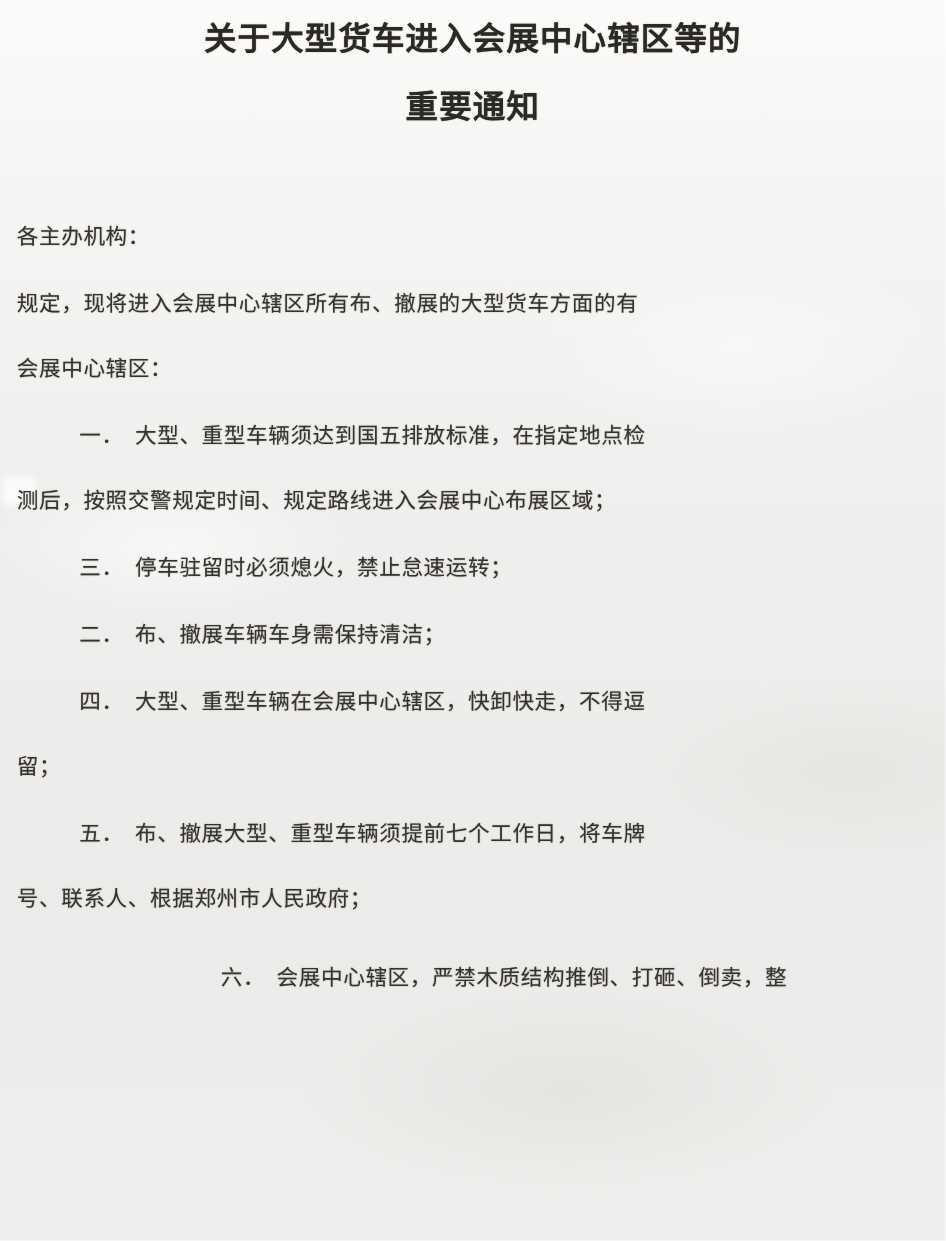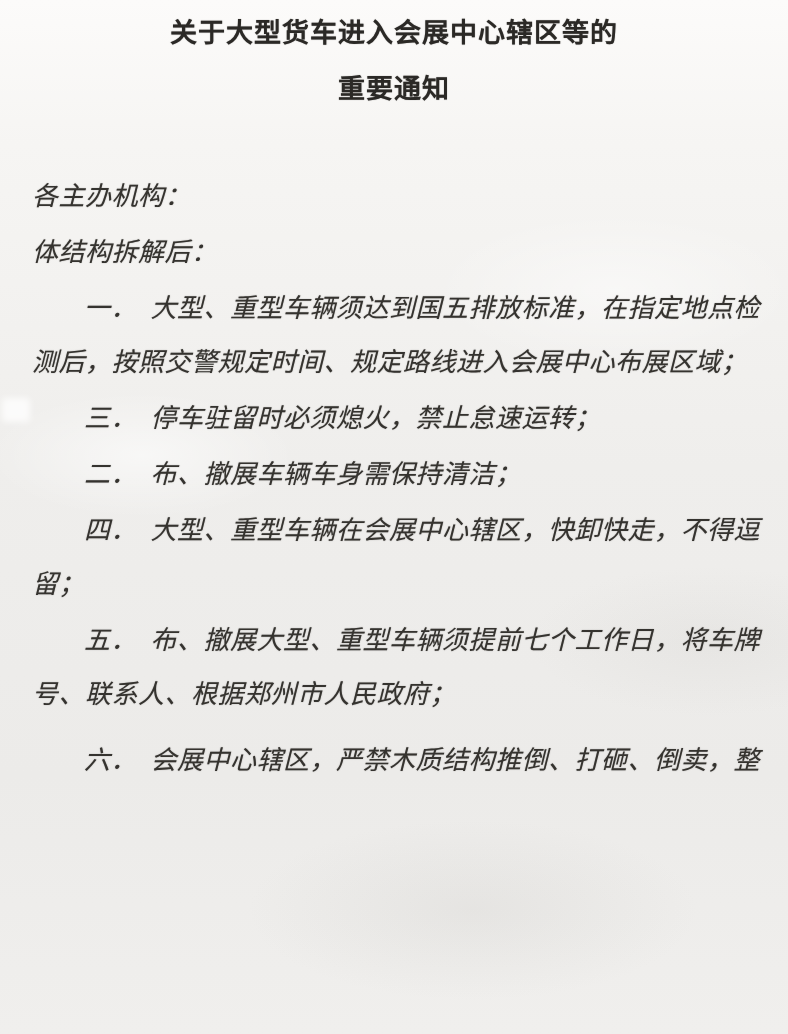--- a/index.html
+++ b/index.html
@@ -10,21 +10,21 @@
     width: 788px;
     height: 1034px;
     font-family: "Liberation Serif", serif;
     overflow: hidden;
   }
   .page {
     position: relative;
     width: 788px;
     height: 1034px;
     box-sizing: border-box;
-    padding: 0 32px;
+    padding: 0 14px;
     background: linear-gradient(180deg, #fcfbfa 0%, #f6f5f3 14%, #efeeec 45%, #ecebe9 75%, #f0efed 100%);
     color: #32302d;
     overflow: hidden;
   }
   
   .page::before {
     content: "";
     position: absolute;
     inset: 0;
     pointer-events: none;
@@ -55,45 +55,45 @@
     color: #2b2926;
     text-shadow: 0 0 1px rgba(43,41,38,0.55);
   }
   .title1 { margin-top: 14px; }
   .title2 { margin-top: 16px; }
   .salutation {
     margin-top: 62px;
   }
   .line {
     position: relative;
-    font-size: 26px;
+    font-size: 18px;
     line-height: 54px;
     white-space: nowrap;
     letter-spacing: 0.5px;
     color: #35332f;
     text-shadow: 0 0 1.2px rgba(55,52,48,0.45);
-    font-style: italic;
   }
   .line.indent { text-indent: 52px; }
   .para { margin: 2px 0 0 0; }
   .para.gap-lg { margin-top: 12px; text-align: center; }
 </style>
 </head>
 <body>
 
 <main class="page">
   <div class="smudge"></div>
 
   <h1 class="title title1">关于大型货车进入会展中心辖区等的</h1>
   <h1 class="title title2">重要通知</h1>
 
   <div class="line salutation">各主办机构：</div>
 
   <div class="para">
-    <div class="line">体结构拆解后：</div>
+    <div class="line">规定，现将进入会展中心辖区所有布、撤展的大型货车方面的有</div>
+    <div class="line">会展中心辖区：</div>
   </div>
 
   <div class="para">
     <div class="line indent">一．　大型、重型车辆须达到国五排放标准，在指定地点检</div>
     <div class="line">测后，按照交警规定时间、规定路线进入会展中心布展区域；</div>
   </div>
 
   <div class="para">
     <div class="line indent">三．　停车驻留时必须熄火，禁止怠速运转；</div>
   </div>

